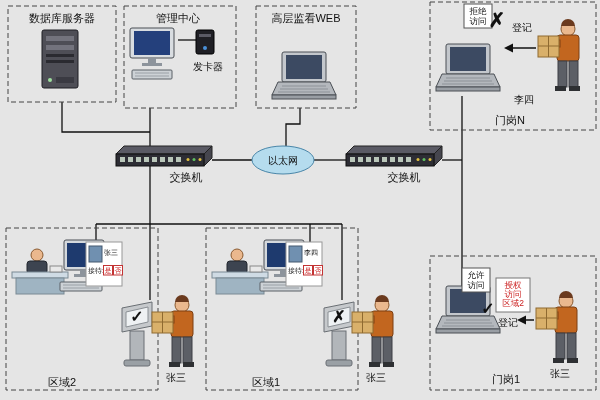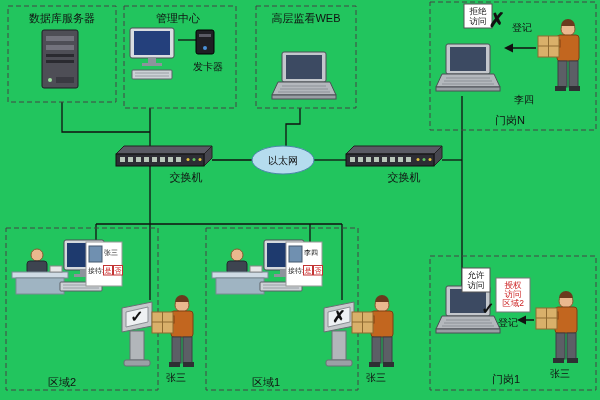--- a/index.html
+++ b/index.html
@@ -1,16 +1,16 @@
 <!DOCTYPE html>
 <html><head>
 <meta charset="utf-8">
 <style>
   html,body{margin:0;padding:0;background:#fff;}
-  .stage{position:relative;width:600px;height:400px;background:#22c55e;overflow:hidden;
+  .stage{position:relative;width:600px;height:400px;background:#e5e5e5;overflow:hidden;
          font-family:"Liberation Sans", sans-serif;}
   svg{position:absolute;left:0;top:0;}
   text{fill:#111;font-family:"Liberation Sans", sans-serif;}
   .mid{text-anchor:middle;}
   .lbl{font-size:11px;}
   .dev{font-size:10px;}
   .tiny{font-size:8.5px;}
   .micro{font-size:7px;}
   .red{fill:#cc2222;}
   .mark{font-weight:bold;font-size:16px;}

